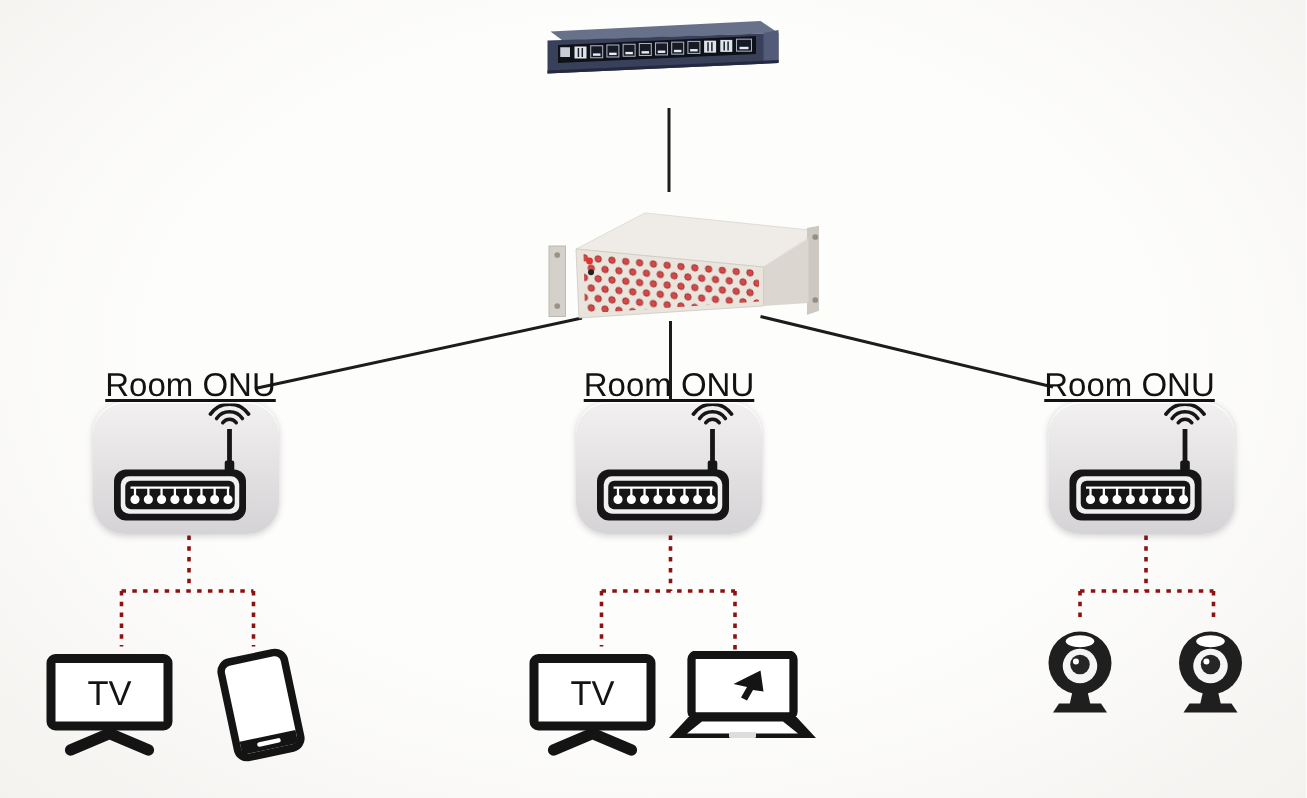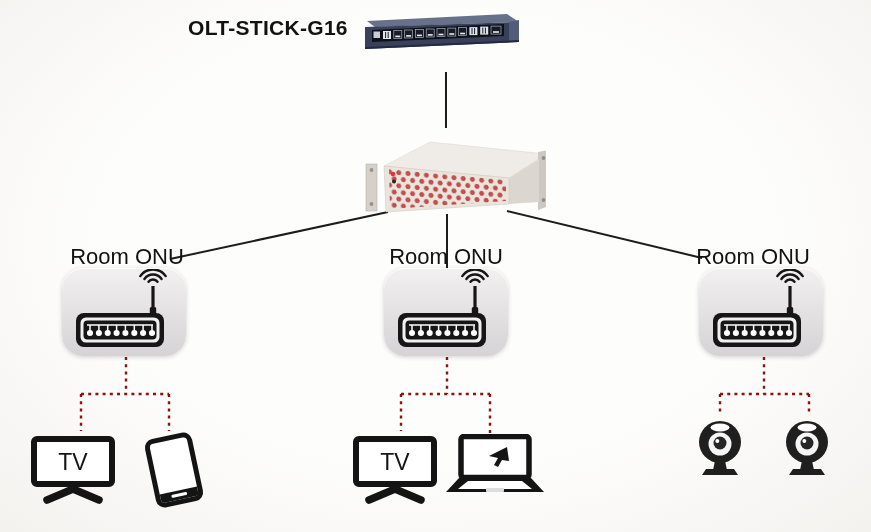--- a/index.html
+++ b/index.html
@@ -6,21 +6,21 @@
   .stage{
     position:relative;width:871px;height:532px;overflow:hidden;
     background:radial-gradient(ellipse at 50% 45%, #fdfdfc 55%, #f4f2ef 100%);
     font-family:"Liberation Sans", sans-serif;color:#121212;
   }
   .layer-lines{position:absolute;left:0;top:0;z-index:1;pointer-events:none;}
   .node{position:absolute;z-index:2;}
   .lbl{position:absolute;z-index:3;white-space:nowrap;color:#121212;}
   .lbl-olt{left:188px;top:16px;font-size:21px;font-weight:600;letter-spacing:.3px;}
   .lbl-splitter{left:188px;top:159px;font-size:20px;font-weight:500;}
-  .lbl-onu{top:244px;width:150px;text-align:center;font-size:22px;font-weight:500;}
+  .lbl-onu{top:244px;width:150px;text-align:center;font-size:22px;font-weight:500;text-decoration:underline;}
   .lbl-onu.p1{left:52px;} .lbl-onu.p2{left:371px;} .lbl-onu.p3{left:678px;}
   .onu-card{
     position:absolute;top:268px;width:124px;height:88px;border-radius:21px;z-index:2;
     background:linear-gradient(180deg,#f2f0f1 0%,#e3e0e2 55%,#d6d3d6 100%);
     box-shadow:0 1px 4px rgba(60,55,60,.22), inset 0 1px 0 rgba(255,255,255,.9);
   }
   .onu-card.p1{left:62px;} .onu-card.p2{left:384px;} .onu-card.p3{left:699px;}
   .onu-card svg{position:absolute;left:6px;top:1px;}
   .phone-wrap{left:140px;top:432px;width:68px;height:78px;}
   .phone{
@@ -42,21 +42,20 @@
       <path d="M447,214 V268"></path>
       <path d="M507,211 L702,258"></path>
     </g>
     <g stroke="#8e1111" stroke-width="2.4" fill="none" stroke-dasharray="3 4.2">
       <path d="M126,357 V394 M81,394 H169 M81,394 V431 M169,394 V431"></path>
       <path d="M447,357 V394 M401,394 H490 M401,394 V431 M490,394 V434"></path>
       <path d="M764,357 V394 M720,394 H809 M720,394 V414 M809,394 V414"></path>
     </g>
   </svg>
 
-  <div class="lbl lbl-olt">OLT-STICK-G16</div>
   <svg class="node" style="left:361px;top:11px;" width="162" height="40" viewBox="0 0 162 40">
     <polygon points="6,10 146,3 158,11 14,16" fill="#68718a"></polygon>
     <polygon points="4,16 158,11 158,31 4,38" fill="#39415a"></polygon>
     <polygon points="148,11 158,9 158,30 148,31" fill="#525b78"></polygon>
     <polygon points="4,36 158,29 158,31 4,38" fill="#232940"></polygon>
     <polygon points="11,19 143,13 143,25 11,31" fill="#0e1118"></polygon>
     <rect x="12.5" y="20.5" width="6.5" height="6.5" fill="#c7ccd8"></rect>
     <g>
       <g fill="#dfe3ea" stroke="none">
         <rect x="22" y="20" width="8" height="8"></rect>

